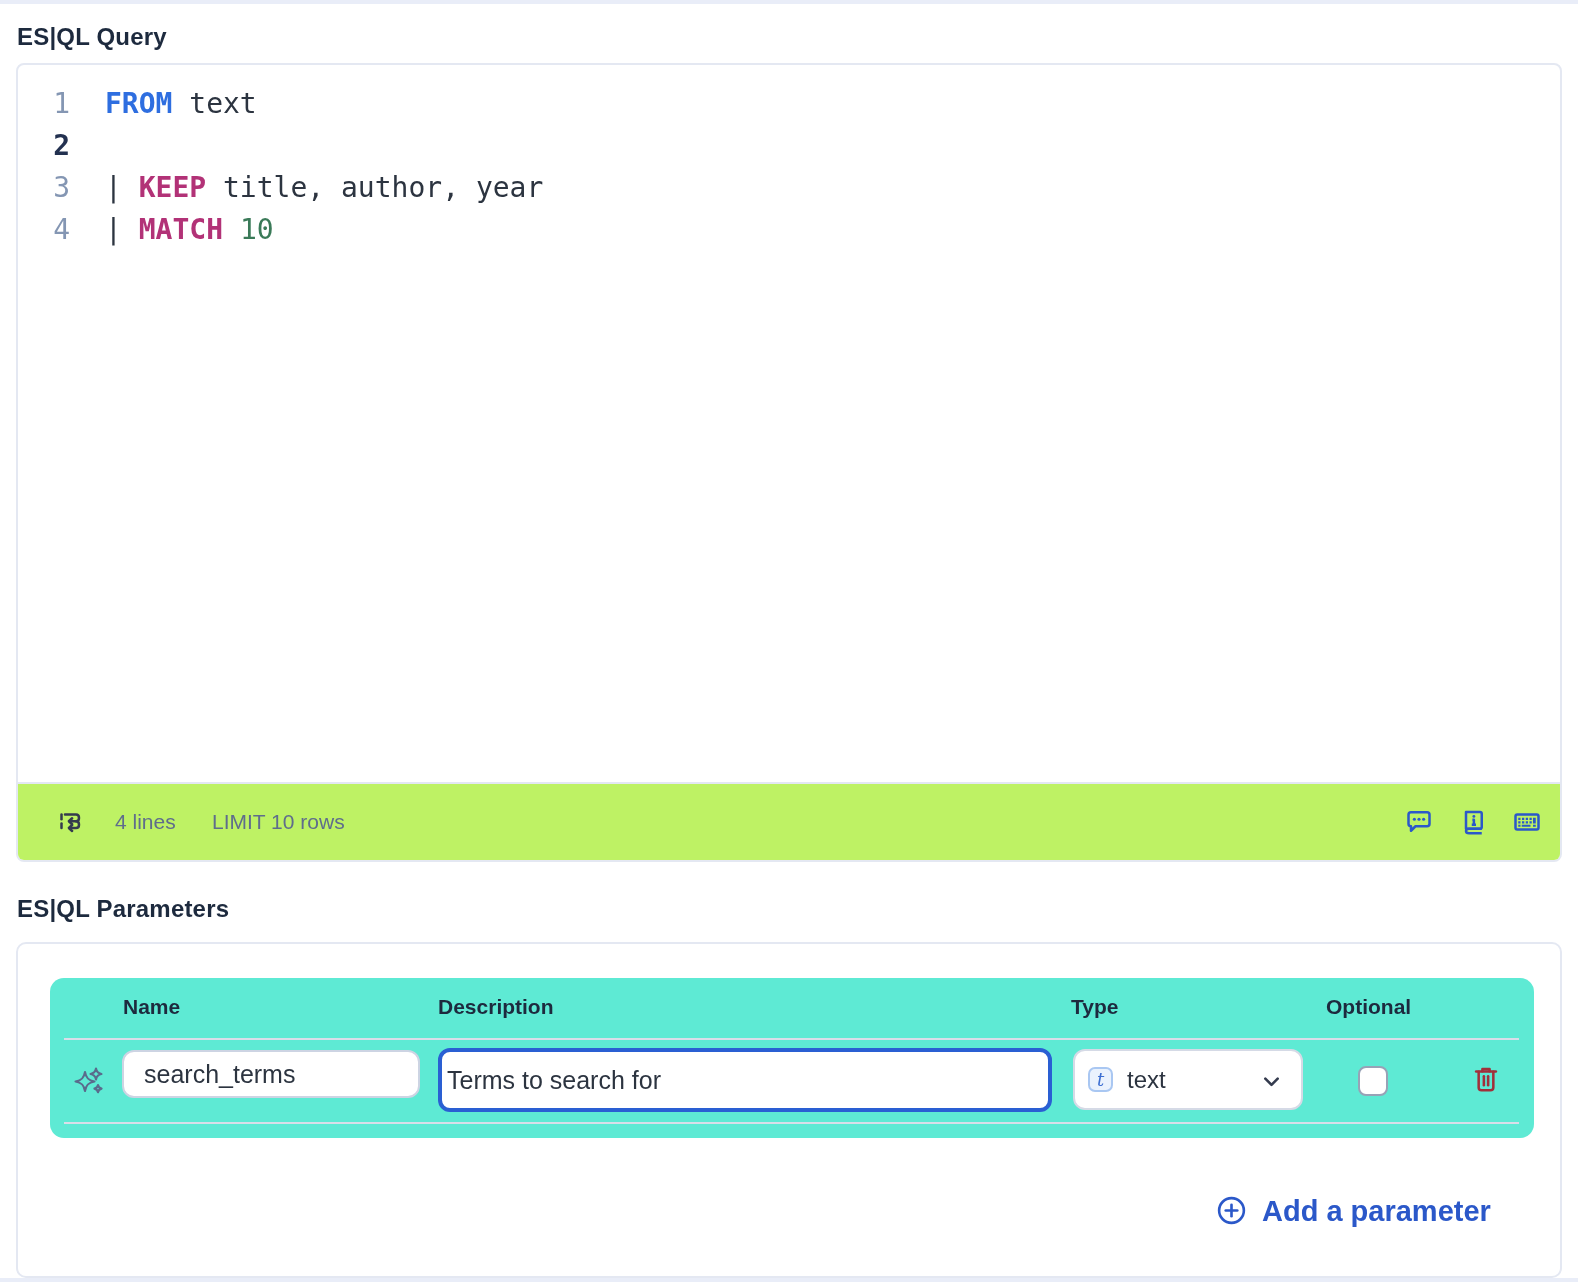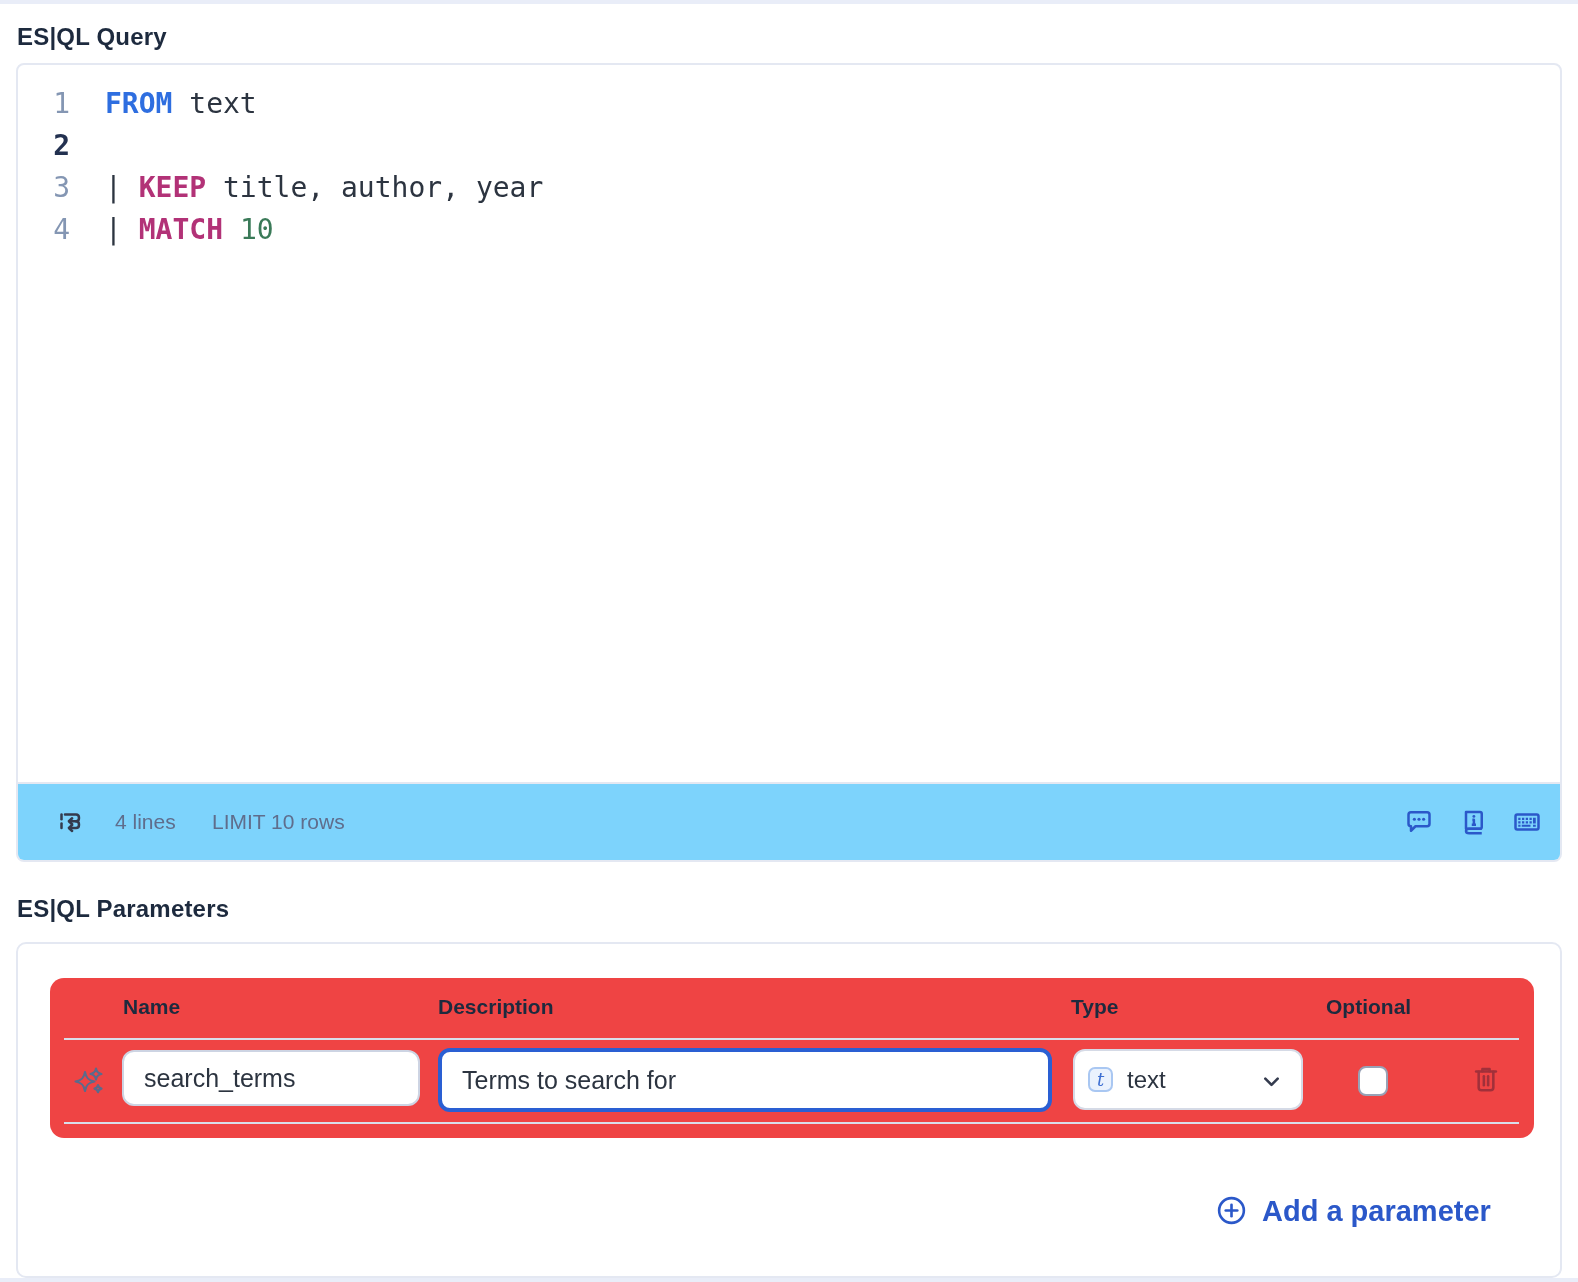--- a/index.html
+++ b/index.html
@@ -22,46 +22,46 @@
              font-family:"DejaVu Sans Mono","Liberation Mono",monospace;font-size:28px;white-space:pre;}
   .ln{flex:0 0 52px;text-align:right;color:#8496b3;user-select:none;}
   .ln.active{color:#233150;font-weight:700;}
   .line-content{padding-left:35px;}
   .tk-src{color:#2e6ee0;font-weight:700;}
   .tk-kw{color:#b23277;font-weight:700;}
   .tk-fn{color:#2e6ee0;}
   .tk-lit{color:#3a7a58;}
   .tk-plain{color:#2c3440;}
 
-  .editor-footer{position:absolute;left:0;right:0;bottom:0;height:76px;background:#7dd3fc;
+  .editor-footer{position:absolute;left:0;right:0;bottom:0;height:76px;background:#bef264;
                  border-top:2px solid #e4e8f2;border-radius:0 0 6px 6px;}
   .icon-btn{background:none;border:none;padding:0;margin:0;cursor:pointer;display:flex;align-items:center;justify-content:center;}
   .wrap-btn{position:absolute;left:38px;top:22px;width:30px;height:30px;color:#343b4e;}
   .footer-text{position:absolute;top:0;height:76px;display:flex;align-items:center;
                font-size:21px;color:#5f6d8c;}
   .t-lines{left:97px;} .t-limit{left:194px;}
   .footer-right-btn{position:absolute;top:23px;width:30px;height:30px;color:#2b58c9;}
   .btn-comment{right:126px;} .btn-book{right:72px;} .btn-keyboard{right:18px;}
 
   
   .params-panel{position:absolute;left:16px;top:942px;width:1546px;height:336px;
                 box-sizing:border-box;border:2px solid #e4e8f2;border-radius:10px;background:#fff;}
   .table-box{position:absolute;left:32px;top:34px;width:1484px;height:160px;
-             background:#ef4444;border-radius:14px;}
+             background:#5eead4;border-radius:14px;}
   .th{position:absolute;top:17px;font-size:21px;font-weight:700;color:#1d2a3e;}
   .th-name{left:73px;} .th-desc{left:388px;} .th-type{left:1021px;} .th-optional{left:1276px;}
   .hline{position:absolute;left:14px;right:15px;height:0;border-top:2px solid #d9dee9;}
   .hline.h1{top:60px;} .hline.h2{top:144px;}
 
   .row-sparkle{position:absolute;left:23px;top:87px;width:32px;height:32px;color:#5a6b8c;}
 
   .cell-input{position:absolute;box-sizing:border-box;background:#fff;border-radius:12px;
               font-family:"Liberation Sans",sans-serif;font-size:25px;color:#2c3440;outline:none;}
-  .name-input{left:72px;top:72px;width:298px;height:56px;border:2px solid #cdd4e3;padding:0 20px;}
-  .desc-input{left:388px;top:70px;width:614px;height:64px;border:4px solid #2a5fd3;padding:0 20px;}
+  .name-input{left:72px;top:72px;width:298px;height:48px;border:2px solid #cdd4e3;padding:0 20px;}
+  .desc-input{left:388px;top:70px;width:614px;height:64px;border:4px solid #2a5fd3;padding:0 5px;}
 
   .type-select{position:absolute;left:1023px;top:71px;width:230px;height:61px;box-sizing:border-box;
                background:#fff;border:2px solid #d5dae6;border-radius:12px;cursor:pointer;
                display:flex;align-items:center;}
   .type-token{margin-left:13px;width:25px;height:25px;border-radius:7px;background:#eaf2fd;
               border:2px solid #a9c7f2;box-sizing:border-box;display:flex;align-items:center;justify-content:center;
               font-family:"DejaVu Serif",serif;font-style:italic;font-size:18px;line-height:1;color:#3d6fd2;}
   .type-label{margin-left:14px;font-size:24px;color:#2c3440;}
   .type-chevron{position:absolute;right:16px;top:17px;width:27px;height:27px;color:#343b4e;}
 

